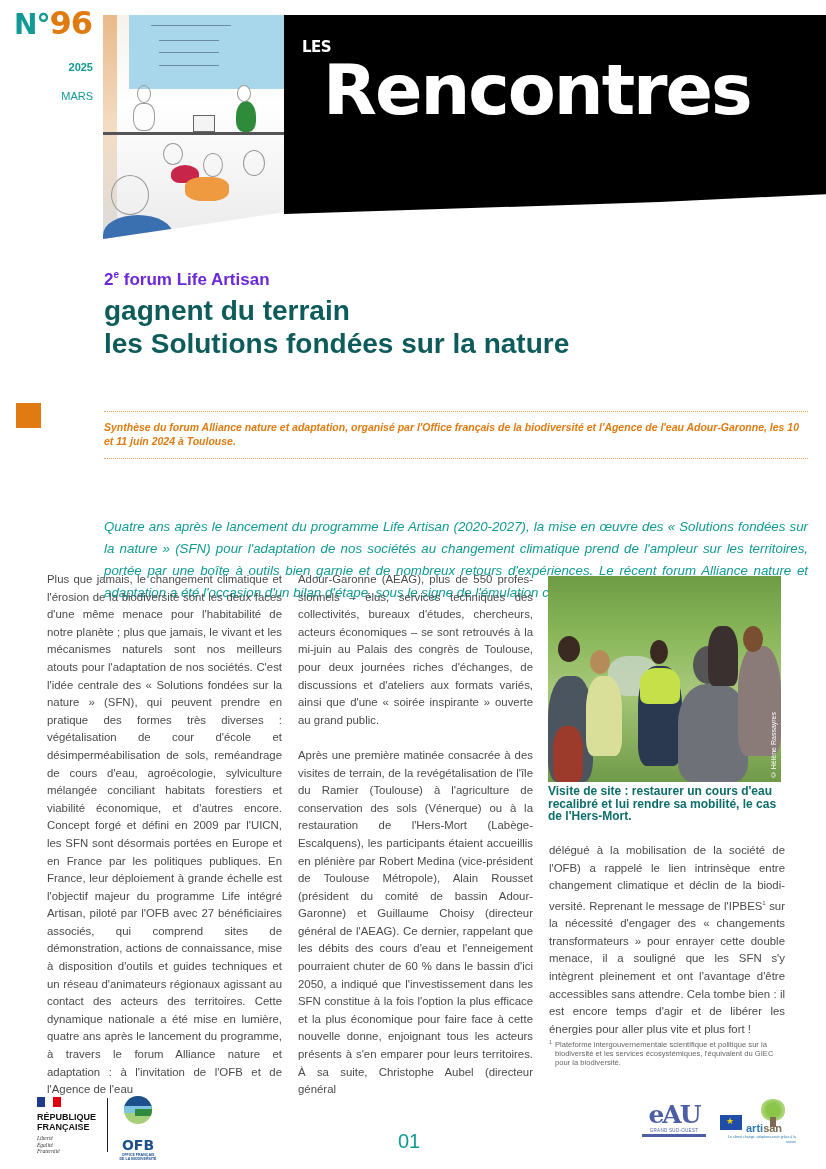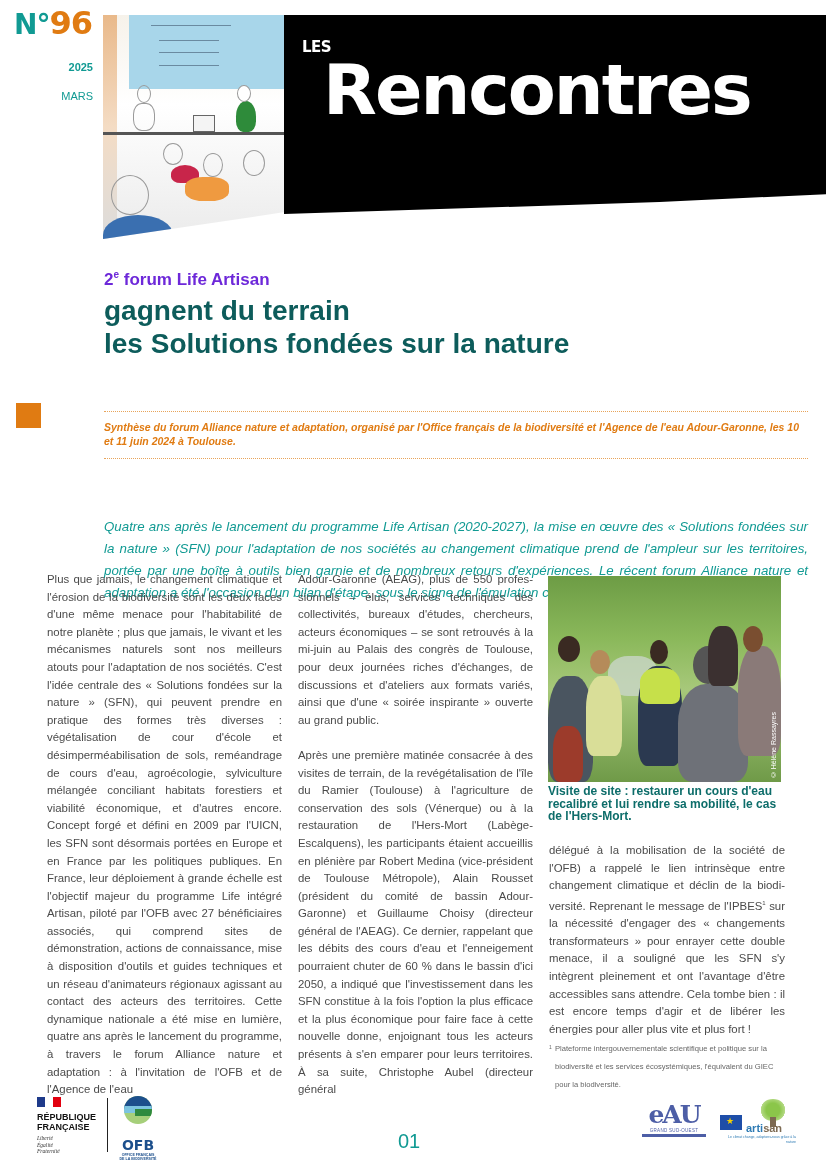--- a/index.html
+++ b/index.html
@@ -52,21 +52,21 @@
   .col3 { left: 549px; top: 842px; width: 236px; }
 
   .photo { position: absolute; left: 548px; top: 576px; width: 233px; height: 206px; overflow: hidden; background: #5d8a3c; }
   .photo .bg1 { position: absolute; inset: 0; background: linear-gradient(180deg, #6d9c45 0%, #8ab85a 30%, #a7c87a 55%, #6f9a48 100%); }
   .photo .river { position: absolute; left: 60px; top: 80px; width: 50px; height: 40px; background: #c9d6c8; border-radius: 40%; opacity: .8; }
   .photo .p { position: absolute; border-radius: 40% 40% 20% 20%; }
   .photo .head { position: absolute; border-radius: 50%; background: #3a2a22; }
   .photo-credit { position: absolute; right: 4px; bottom: 4px; writing-mode: vertical-rl; transform: rotate(180deg); font-size: 7px; color: #ffffff; }
   .caption { position: absolute; left: 548px; top: 785px; width: 240px; font-size: 12px; font-weight: bold; color: #0d6d6a; line-height: 12.5px; }
 
-  .footnote { position: absolute; left: 549px; top: 1040px; width: 236px; font-size: 7.6px; color: #666; line-height: 18px; padding-left: 6px; }
+  .footnote { position: absolute; left: 549px; top: 1040px; width: 236px; font-size: 7.6px; color: #666; line-height: 9px; padding-left: 6px; }
   .footnote sup { position: absolute; left: 0; top: -2px; font-size: 5px; }
 
   
   .rf-logo { position: absolute; left: 37px; top: 1097px; width: 66px; height: 60px; }
   .rf-flag { display: flex; width: 24px; height: 10px; margin-bottom: 5px; }
   .rf-flag span { flex: 1; }
   .rf-name { font-size: 9px; font-weight: bold; color: #111; line-height: 10px; }
   .rf-motto { font-family: "Liberation Serif", serif; font-style: italic; font-size: 5.5px; color: #333; line-height: 6.5px; margin-top: 3px; }
   .footer-divider { position: absolute; left: 107px; top: 1098px; width: 1px; height: 54px; background: #222; }
   .ofb-logo { position: absolute; left: 115px; top: 1096px; width: 46px; height: 60px; text-align: center; }

